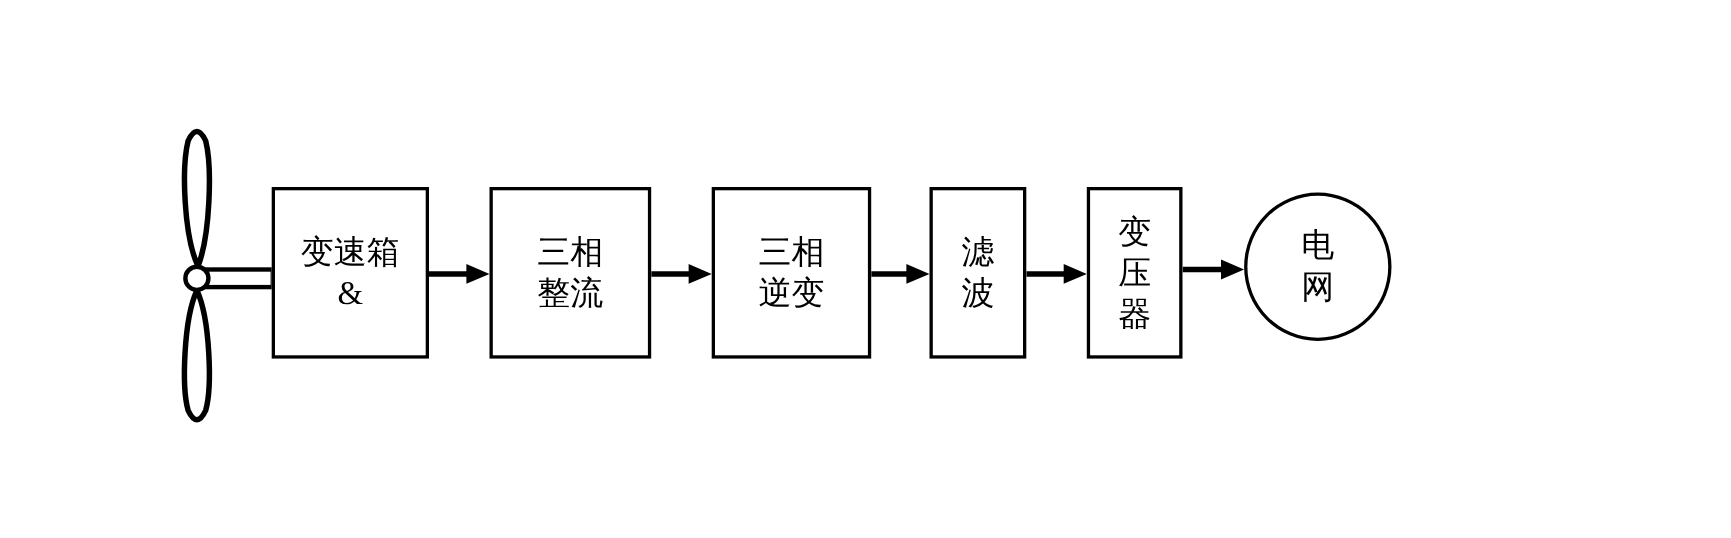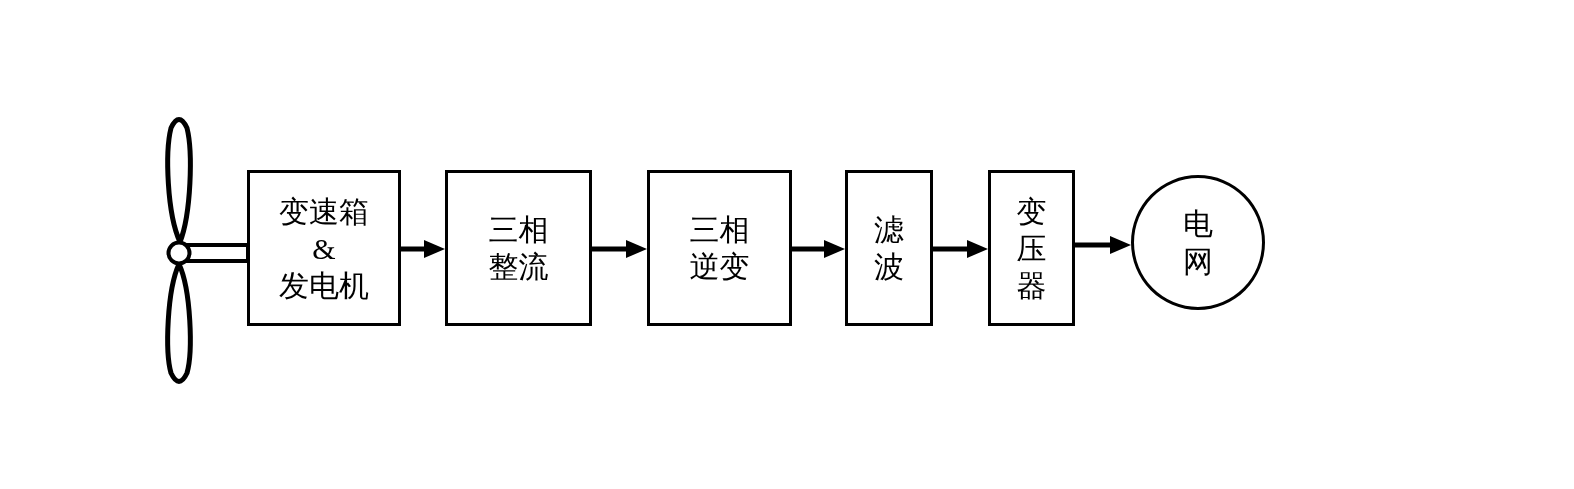--- a/index.html
+++ b/index.html
@@ -64,24 +64,23 @@
         <line x1="933" y1="249" x2="969" y2="249" stroke-width="5"></line>
         <polygon points="967,240 988,249 967,258" stroke="none"></polygon>
       </g>
       <g>
         <line x1="1075" y1="245" x2="1112" y2="245" stroke-width="5"></line>
         <polygon points="1110,236 1131,245 1110,254" stroke="none"></polygon>
       </g>
     </g>
   </svg>
 
-  <div class="node" style="left:247px; top:170px; width:154px; height:156px;">
+  <div class="node" style="left:247px; top:170px; width:143px; height:156px;">
     <span>变速箱</span>
     <span>&amp;</span>
-    <span>发电机</span>
   </div>
 
   <div class="node" style="left:445px; top:170px; width:147px; height:156px;">
     <span>三相</span>
     <span>整流</span>
   </div>
 
   <div class="node" style="left:647px; top:170px; width:145px; height:156px;">
     <span>三相</span>
     <span>逆变</span>

